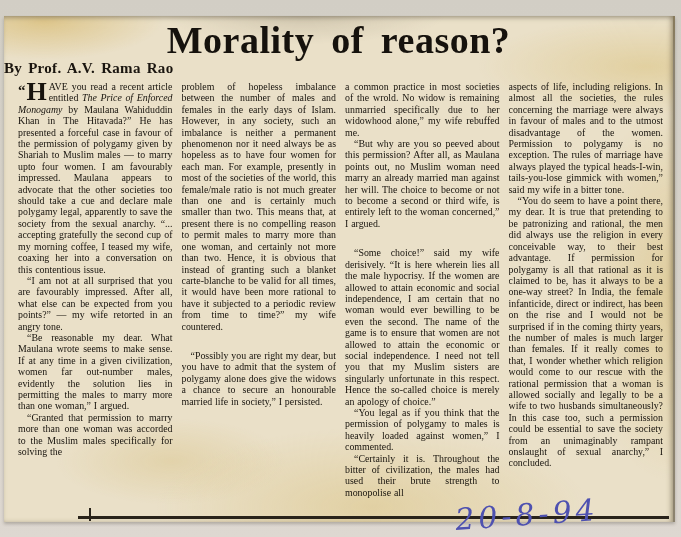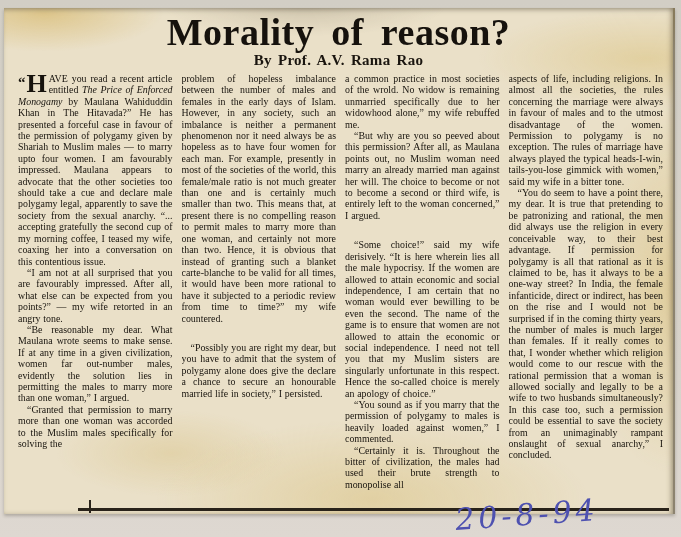--- a/index.html
+++ b/index.html
@@ -7,21 +7,21 @@
     width:681px;height:537px;overflow:hidden;
     font-family:"Liberation Serif", serif;
     background:#d7d2c8;
   }
   .stage{
     position:relative;width:681px;height:537px;
     background:linear-gradient(#d2cec5 0%, #d8d3ca 70%, #ded8d1 100%);
   }
   
   .clip{
-    position:absolute;left:4px;top:8px;width:671px;height:506px;
+    position:absolute;left:4px;top:16px;width:671px;height:506px;
     box-sizing:border-box;
     background-color:#eae0c8;
     background-image:
       radial-gradient(ellipse 170px 55px at 6% 1%, rgba(209,172,78,.50), transparent 70%),
       radial-gradient(ellipse 240px 70px at 96% 10%, rgba(212,182,96,.38), transparent 70%),
       radial-gradient(ellipse 130px 260px at 100% 55%, rgba(206,176,92,.40), transparent 72%),
       radial-gradient(ellipse 300px 110px at 55% 97%, rgba(208,178,92,.34), transparent 72%),
       radial-gradient(ellipse 160px 60px at 25% 88%, rgba(205,176,95,.28), transparent 72%),
       radial-gradient(ellipse 200px 40px at 45% 0%, rgba(120,110,88,.22), transparent 70%);
     box-shadow:
@@ -29,22 +29,22 @@
       inset 0 4px 5px -2px rgba(100,95,80,.40),
       0 2px 3px rgba(40,35,25,.25);
     border-right:2px solid rgba(62,54,38,.55);
   }
   .title{
     margin:4px 0 0;text-align:center;
     font-size:38px;font-weight:bold;color:#16120d;
     letter-spacing:.5px;word-spacing:7px;line-height:40px;
   }
   .byline{
-    text-align:center;font-size:15px;font-weight:bold;color:#1a150f;
-    margin:0 12px 4px;letter-spacing:.3px;word-spacing:2px;
+    text-align:left;font-size:15px;font-weight:bold;color:#1a150f;
+    margin:0 0 4px;letter-spacing:.3px;word-spacing:2px;
   }
   .cols{
     display:flex;gap:9px;margin:2px 10px 0 14px;
     height:426px;overflow:hidden;
   }
   .col{flex:1 1 0;overflow:hidden;color:#17130d;}
   .col p{
     margin:0;font-size:9.9px;line-height:11.4px;
     text-align:justify;word-spacing:.4px;
   }
@@ -92,28 +92,28 @@
 
       <div class="col">
         <p class="first"><span class="openq">“</span><span class="dropcap">H</span><span>AVE you read a recent article entitled </span><i class="btitle">The Price of Enforced Monogamy</i><span> by Maulana Wahiduddin Khan in The Hitavada?” He has presented a forceful case in favour of the permission of polygamy given by Shariah to Muslim males — to marry upto four women. I am favourably impressed. Maulana appears to advocate that the other societies too should take a cue and declare male polygamy legal, apparently to save the society from the sexual anarchy. “... accepting gratefully the second cup of my morning coffee, I teased my wife, coaxing her into a conversation on this contentious issue.</span></p>
         <p class="ind">“I am not at all surprised that you are favourably impressed. After all, what else can be expected from you points?” — my wife retorted in an angry tone.</p>
         <p class="ind">“Be reasonable my dear. What Maulana wrote seems to make sense. If at any time in a given civilization, women far out-number males, evidently the solution lies in permitting the males to marry more than one woman,” I argued.</p>
         <p class="ind">“Granted that permission to marry more than one woman was accorded to the Muslim males specifically for solving the</p>
       </div>
 
       <div class="col">
         <p>problem of hopeless imbalance between the number of males and females in the early days of Islam. However, in any society, such an imbalance is neither a permanent phenomenon nor it need always be as hopeless as to have four women for each man. For example, presently in most of the societies of the world, this female/male ratio is not much greater than one and is certainly much smaller than two. This means that, at present there is no compelling reason to permit males to marry more than one woman, and certainly not more than two. Hence, it is obvious that instead of granting such a blanket carte-blanche to be valid for all times, it would have been more rational to have it subjected to a periodic review from time to time?” my wife countered.</p>
-        <p class="ind gap">“Possibly you are right my dear, but you have to admit that the system of polygamy alone does give the declare a chance to secure an honourable married life in society,” I persisted.</p>
+        <p class="ind gap">“Possibly you are right my dear, but you have to admit that the system of polygamy alone does give the widows a chance to secure an honourable married life in society,” I persisted.</p>
       </div>
 
       <div class="col">
         <p>a common practice in most societies of the wrold. No widow is remaining unmarried specifically due to her widowhood alone,” my wife rebuffed me.</p>
         <p class="ind">“But why are you so peeved about this permission? After all, as Maulana points out, no Muslim woman need marry an already married man against her will. The choice to become or not to become a second or third wife, is entirely left to the woman concerned,” I argued.</p>
         <p class="ind gap">“Some choice!” said my wife derisively. “It is here wherein lies all the male hypocrisy. If the women are allowed to attain economic and social independence, I am certain that no woman would ever bewilling to be even the second. The name of the game is to ensure that women are not allowed to attain the economic or social independence. I need not tell you that my Muslim sisters are singularly unfortunate in this respect. Hence the so-called choice is merely an apology of choice.”</p>
-        <p class="ind">“You sound as if you marry that the permission of polygamy to males is heavily loaded against women,” I commented.</p>
+        <p class="ind">“You legal as if you think that the permission of polygamy to males is heavily loaded against women,” I commented.</p>
         <p class="ind">“Certainly it is. Throughout the bitter of civilization, the males had used their brute strength to monopolise all</p>
       </div>
 
       <div class="col">
         <p>aspects of life, including religions. In almost all the societies, the rules concerning the marriage were always in favour of males and to the utmost disadvantage of the women. Permission to polygamy is no exception. The rules of marriage have always played the typical heads-I-win, tails-you-lose gimmick with women,” said my wife in a bitter tone.</p>
         <p class="ind">“You do seem to have a point there, my dear. It is true that pretending to be patronizing and rational, the men did always use the religion in every conceivable way, to their best advantage. If permission for polygamy is all that rational as it is claimed to be, has it always to be a one-way street? In India, the female infanticide, direct or indirect, has been on the rise and I would not be surprised if in the coming thirty years, the number of males is much larger than females. If it really comes to that, I wonder whether which religion would come to our rescue with the rational permission that a woman is allowed socially and legally to be a wife to two husbands simultaneously? In this case too, such a permission could be essential to save the society from an unimaginably rampant onslaught of sexual anarchy,” I concluded.</p>
       </div>
 
     </div>
 

